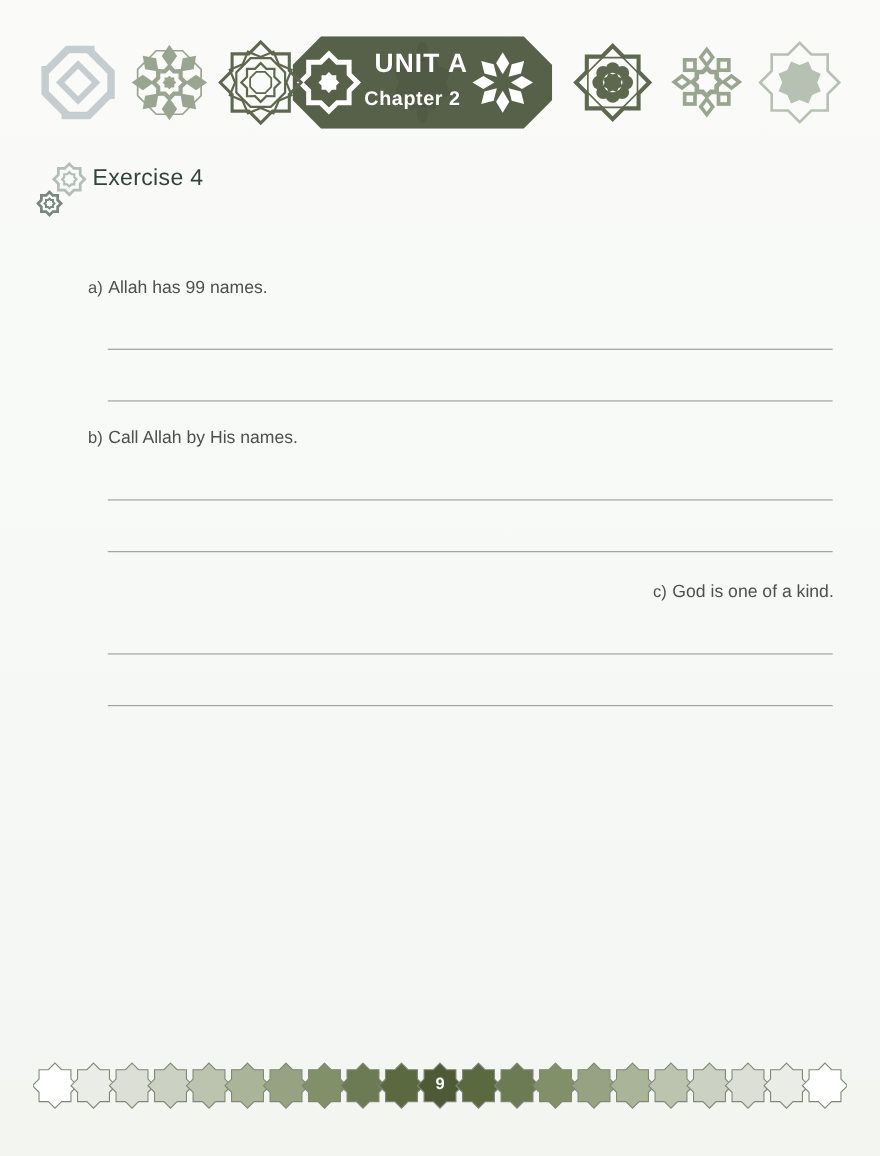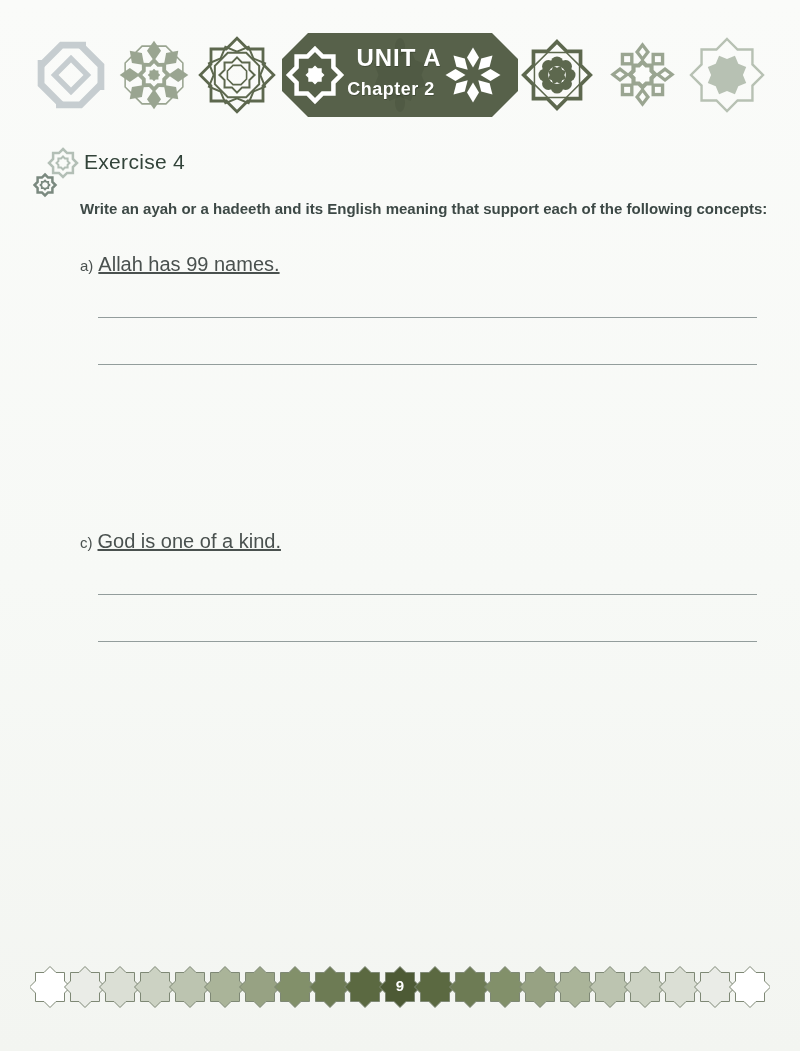--- a/index.html
+++ b/index.html
@@ -4,39 +4,39 @@
 <style>
   html,body{margin:0;padding:0;background:#eef0ed;}
   .page{
     position:relative;width:800px;height:1051px;overflow:hidden;
     background:linear-gradient(180deg,#fafbf9 0%,#f7f9f6 55%,#f3f5f1 100%);
     font-family:"Liberation Sans", sans-serif;
   }
   
   .header-band{position:absolute;left:30px;top:25px;width:740px;height:95px;}
   .motif{position:absolute;}
-  .banner{position:absolute;left:252px;top:8px;width:236px;height:62px;}
+  .banner{position:absolute;left:236px;top:8px;width:236px;height:62px;}
   .banner svg{position:absolute;left:0;top:0;}
   .banner-unit{position:absolute;left:56px;top:11px;width:122px;text-align:center;
     font-size:24px;font-weight:bold;color:#ffffff;letter-spacing:1px;
     text-shadow:0.5px 0.5px 0 rgba(30,36,22,.35);}
   .banner-chapter{position:absolute;left:46px;top:46px;width:126px;text-align:center;
     font-size:18px;font-weight:bold;color:#ffffff;letter-spacing:.5px;
     text-shadow:0.5px 0.5px 0 rgba(30,36,22,.35);}
   
   .ex-icon{position:absolute;left:33px;top:147px;}
   .ex-title{position:absolute;left:84px;top:150px;font-size:21px;font-weight:normal;
     color:#324339;letter-spacing:.3px;}
   .instructions{position:absolute;left:80px;top:198px;width:688px;
     font-size:15px;font-weight:bold;color:#3d4946;line-height:22px;}
   
   .questions{position:absolute;left:80px;top:253px;width:678px;height:420px;}
   .question{position:absolute;left:0;right:0;height:120px;}
   .q-label{font-size:15px;color:#4a514f;}
-  .q-text{font-size:20px;color:#4a514f;margin-left:5px;text-decoration:underline;}
+  .q-text{font-size:16px;color:#4a514f;margin-left:5px;}
   .aline{position:absolute;left:18px;width:659px;height:0;
     border-top:1.5px solid #939d9c;}
   .aline.l1{top:64px;}
   .aline.l2{top:111px;}
   
   .footer-band{position:absolute;left:30px;top:964px;width:740px;height:46px;}
   .page-number{position:absolute;left:358px;top:13px;width:24px;text-align:center;
     font-size:15px;font-weight:bold;color:#ffffff;}
 </style>
 </head>
@@ -142,25 +142,25 @@
     </div>
 
   <svg class="ex-icon" width="46" height="52" viewBox="0 0 46 52">
       <polygon points="30.0,2.0 34.1,6.1 39.9,6.1 39.9,11.9 44.0,16.0 39.9,20.1 39.9,25.9 34.1,25.9 30.0,30.0 25.9,25.9 20.1,25.9 20.1,20.1 16.0,16.0 20.1,11.9 20.1,6.1 25.9,6.1" fill="none" stroke="#b3bfb6" stroke-width="2.5" stroke-linejoin="miter"></polygon>
       <polygon points="30.0,9.5 31.9,11.4 34.6,11.4 34.6,14.1 36.5,16.0 34.6,17.9 34.6,20.6 31.9,20.6 30.0,22.5 28.1,20.6 25.4,20.6 25.4,17.9 23.5,16.0 25.4,14.1 25.4,11.4 28.1,11.4" fill="none" stroke="#b3bfb6" stroke-width="2" stroke-linejoin="miter"></polygon>
       <polygon points="12.0,27.5 15.1,30.6 19.4,30.6 19.4,34.9 22.5,38.0 19.4,41.1 19.4,45.4 15.1,45.4 12.0,48.5 8.9,45.4 4.6,45.4 4.6,41.1 1.5,38.0 4.6,34.9 4.6,30.6 8.9,30.6" fill="none" stroke="#7a897f" stroke-width="2.5" stroke-linejoin="miter"></polygon>
       <polygon points="12.0,33.5 13.3,34.8 15.2,34.8 15.2,36.7 16.5,38.0 15.2,39.3 15.2,41.2 13.3,41.2 12.0,42.5 10.7,41.2 8.8,41.2 8.8,39.3 7.5,38.0 8.8,36.7 8.8,34.8 10.7,34.8" fill="none" stroke="#7a897f" stroke-width="1.8" stroke-linejoin="miter"></polygon>
     </svg>
   <div class="ex-title">Exercise 4</div>
 
-  <div class="instructions">Write an ayah or a hadeeth and its English meaning that support each of the following concepts:</div>
 
   <div class="questions">
       <div class="question" style="top: 0px;"><span class="q-label">a)</span><span class="q-text">Allah has 99 names.</span><div class="aline l1"></div><div class="aline l2"></div></div>
-      <div class="question" style="top: 277px;"><span class="q-label">c)</span><span class="q-text">God is one of a kind.</span><div class="aline l1"></div><div class="aline l2"></div></div>
+      <div class="question" style="top: 137px;"><span class="q-label">b)</span><span class="q-text">Call Allah by His names.</span><div class="aline l1"></div><div class="aline l2"></div></div>
+      <div class="question" style="top: 277px; text-align: right;"><span class="q-label">c)</span><span class="q-text">God is one of a kind.</span><div class="aline l1"></div><div class="aline l2"></div></div>
     </div>
 
   <div class="footer-band">
     <svg width="740" height="46" viewBox="0 0 740 46">
         <polygon points="20.0,2.5 26.0,8.5 34.5,8.5 34.5,17.0 40.5,23.0 34.5,29.0 34.5,37.5 26.0,37.5 20.0,43.5 14.0,37.5 5.5,37.5 5.5,29.0 -0.5,23.0 5.5,17.0 5.5,8.5 14.0,8.5" fill="#ffffff" stroke="#7e8875" stroke-width="1" stroke-linejoin="miter"></polygon>
         <polygon points="55.0,2.5 61.0,8.5 69.5,8.5 69.5,17.0 75.5,23.0 69.5,29.0 69.5,37.5 61.0,37.5 55.0,43.5 49.0,37.5 40.5,37.5 40.5,29.0 34.5,23.0 40.5,17.0 40.5,8.5 49.0,8.5" fill="#eaece7" stroke="#7e8875" stroke-width="1" stroke-linejoin="miter"></polygon>
         <polygon points="90.0,2.5 96.0,8.5 104.5,8.5 104.5,17.0 110.5,23.0 104.5,29.0 104.5,37.5 96.0,37.5 90.0,43.5 84.0,37.5 75.5,37.5 75.5,29.0 69.5,23.0 75.5,17.0 75.5,8.5 84.0,8.5" fill="#dbdfd5" stroke="#7e8875" stroke-width="1" stroke-linejoin="miter"></polygon>
         <polygon points="125.0,2.5 131.0,8.5 139.5,8.5 139.5,17.0 145.5,23.0 139.5,29.0 139.5,37.5 131.0,37.5 125.0,43.5 119.0,37.5 110.5,37.5 110.5,29.0 104.5,23.0 110.5,17.0 110.5,8.5 119.0,8.5" fill="#ccd2c3" stroke="#7e8875" stroke-width="1" stroke-linejoin="miter"></polygon>
         <polygon points="160.0,2.5 166.0,8.5 174.5,8.5 174.5,17.0 180.5,23.0 174.5,29.0 174.5,37.5 166.0,37.5 160.0,43.5 154.0,37.5 145.5,37.5 145.5,29.0 139.5,23.0 145.5,17.0 145.5,8.5 154.0,8.5" fill="#bcc4b0" stroke="#7e8875" stroke-width="1" stroke-linejoin="miter"></polygon>
         <polygon points="195.0,2.5 201.0,8.5 209.5,8.5 209.5,17.0 215.5,23.0 209.5,29.0 209.5,37.5 201.0,37.5 195.0,43.5 189.0,37.5 180.5,37.5 180.5,29.0 174.5,23.0 180.5,17.0 180.5,8.5 189.0,8.5" fill="#aab499" stroke="#7e8875" stroke-width="1" stroke-linejoin="miter"></polygon>

